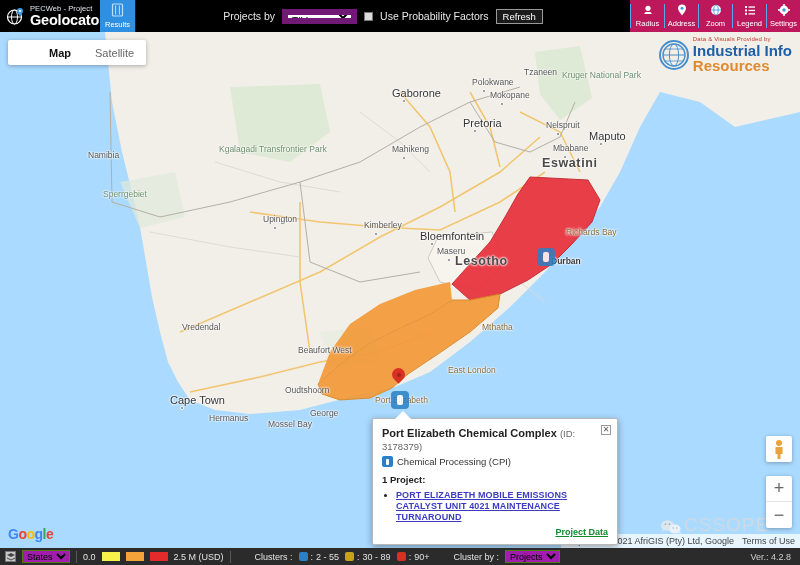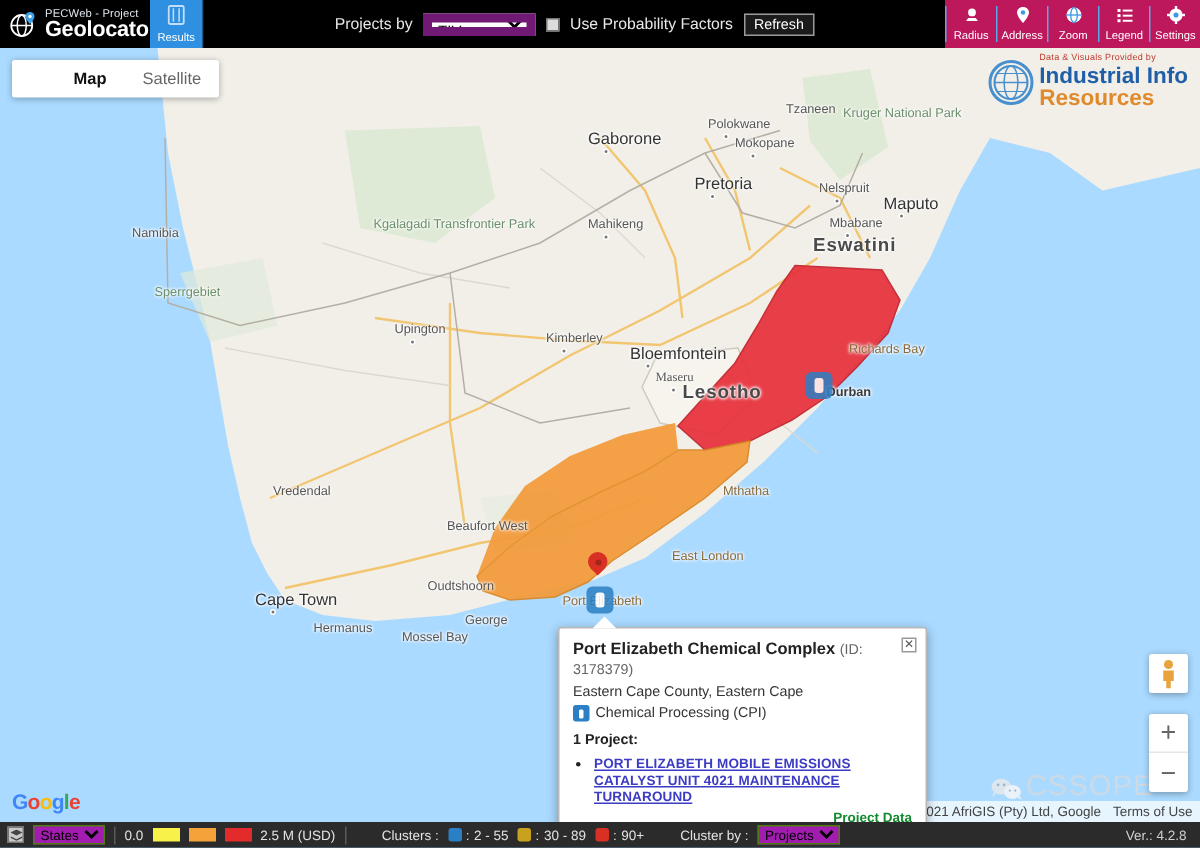--- a/index.html
+++ b/index.html
@@ -383,31 +383,31 @@
       <div class="citydot" style="left: 402px; top: 124px;"></div>
       <div class="city " style="left: 472px; top: 45px;">Polokwane</div>
       <div class="citydot" style="left: 482px; top: 57px;"></div>
       <div class="city " style="left: 490px; top: 58px;">Mokopane</div>
       <div class="citydot" style="left: 500px; top: 70px;"></div>
       <div class="city " style="left: 546px; top: 88px;">Nelspruit</div>
       <div class="citydot" style="left: 556px; top: 100px;"></div>
       <div class="city " style="left: 553px; top: 111px;">Mbabane</div>
       <div class="citydot" style="left: 563px; top: 123px;"></div>
       <div class="city " style="left: 524px; top: 35px;">Tzaneen</div>
-      <div class="city " style="left: 437px; top: 214px; font-family: Liberation Serif, serif;">Maseru</div>
+      <div class="city " style="left: 437px; top: 214px;">Maseru</div>
       <div class="citydot" style="left: 447px; top: 226px;"></div>
       <div class="city " style="left: 263px; top: 182px;">Upington</div>
       <div class="citydot" style="left: 273px; top: 194px;"></div>
       <div class="city " style="left: 182px; top: 290px;">Vredendal</div>
       <div class="city " style="left: 298px; top: 313px;">Beaufort West</div>
       <div class="city " style="left: 285px; top: 353px;">Oudtshoorn</div>
       <div class="city " style="left: 310px; top: 376px;">George</div>
       <div class="city " style="left: 268px; top: 387px;">Mossel Bay</div>
       <div class="city " style="left: 209px; top: 381px;">Hermanus</div>
-      <div class="city park" style="left: 249px; top: 112px;">Kgalagadi Transfrontier Park</div>
+      <div class="city park" style="left: 219px; top: 112px;">Kgalagadi Transfrontier Park</div>
       <div class="city park" style="left: 562px; top: 38px;">Kruger National Park</div>
       <div class="city park" style="left: 103px; top: 157px;">Sperrgebiet</div>
       <div class="city onprov" style="left: 566px; top: 195px;">Richards Bay</div>
       <div class="city onprov" style="left: 482px; top: 290px;">Mthatha</div>
       <div class="city onprov" style="left: 448px; top: 333px;">East London</div>
       <div class="city onprov" style="left: 375px; top: 363px;">Port Elizabeth</div>
       <div class="city bold" style="left: 551px; top: 224px;">Durban</div>
       <div class="city " style="left: 88px; top: 118px;">Namibia</div>
     </div>
 
@@ -465,21 +465,20 @@
 
   <div id="infowin">
     <div class="tail"></div>
     <div class="closeb">✕</div>
 
     <div class="title">
       <span>Port Elizabeth Chemical Complex</span>
       <span class="idtxt">(ID: 3178379)</span>
     </div>
 
-    <div class="sub">Eastern Cape County, Eastern Cape</div>
 
     <div class="cat">
       <span class="cat-ic">
           <b></b>
         </span>
       <span>Chemical Processing (CPI)</span>
     </div>
 
     <div class="count">1 Project:</div>
 

